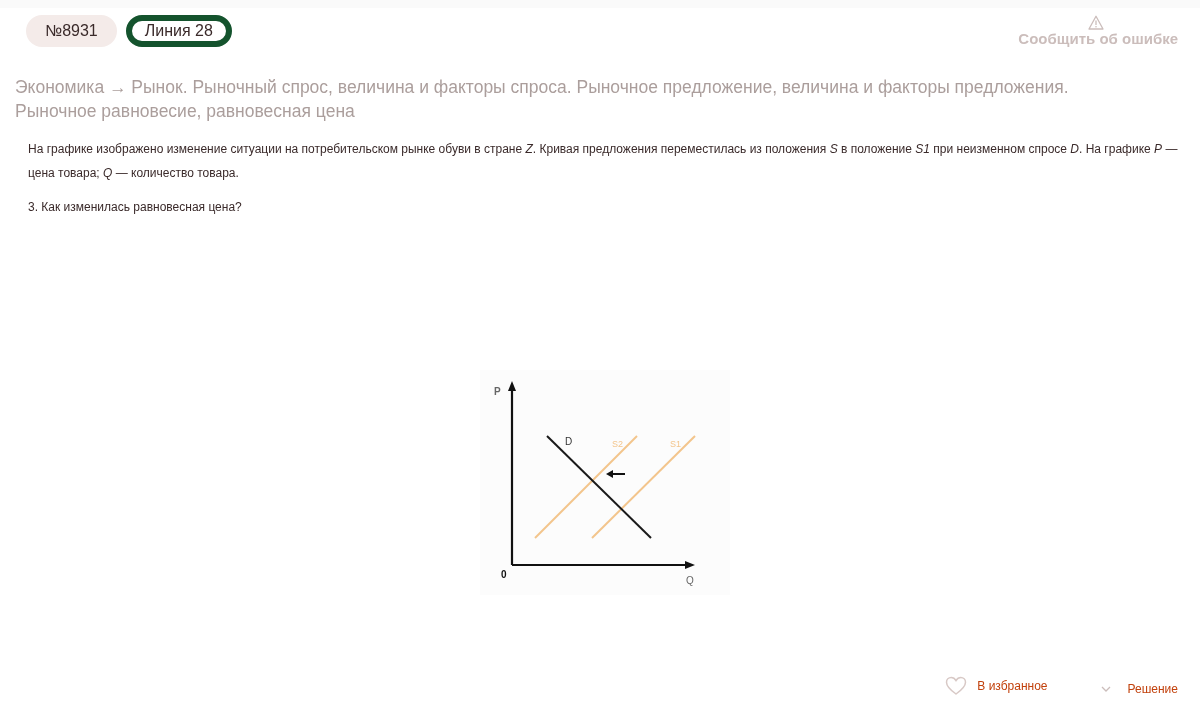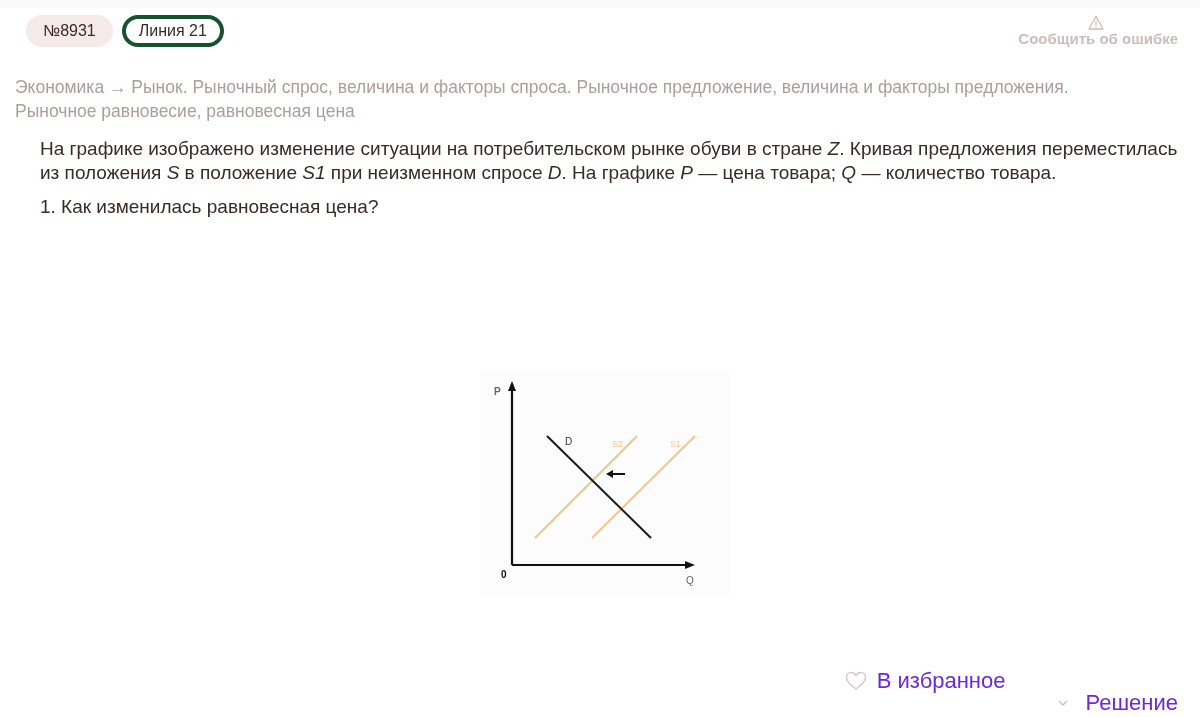--- a/index.html
+++ b/index.html
@@ -16,75 +16,75 @@
       background: #fafafa;
     }
     .header {
       position: absolute; left: 26px; top: 15px; right: 22px; height: 32px;
       display: flex; align-items: center;
     }
     .badge {
       height: 32px; border-radius: 16px; padding: 0 13px;
       display: flex; align-items: center;
       font-size: 16px; color: #3a2a2a; margin-right: 9px;
-      border: 4px solid #14532d; background: #fff;
+      border: 6px solid #14532d; background: #fff;
       white-space: nowrap;
     }
     .badge.filled { background: #f4ebe9; border-color: #f4ebe9; }
     .report {
       margin-left: auto; display: flex; align-items: center;
       color: #cbbdbb; font-size: 15px; font-weight: bold; cursor: pointer; flex-direction: column;
     }
     .report svg { margin-right: 5px; }
     .topics {
       position: absolute; left: 15px; top: 75px; width: 1100px;
       font-size: 17.5px; line-height: 24px; color: #ab9e9c;
     }
     .task {
-      position: absolute; left: 40px; top: 137px; width: 1150px;
-      font-size: 19px; line-height: 24px; color: #3a2a2a;
+      position: absolute; left: 28px; top: 137px; width: 1150px;
+      font-size: 12px; line-height: 24px; color: #3a2a2a;
     }
     .task p { margin-bottom: 10px; }
     .task i { font-style: italic; }
     .figure {
       position: absolute; left: 480px; top: 370px; width: 250px; height: 225px;
       background: #fcfcfc;
     }
     .footer {
       position: absolute; right: 22px; top: 666px; height: 30px;
-      display: flex; align-items: center; font-size: 22px; color: #6d28d9;
+      display: flex; align-items: flex-end; font-size: 12px; color: #c2410c;
     }
     .fav { display: flex; align-items: center; cursor: pointer; margin-right: 52px; }
     .fav svg { margin-right: 10px; }
     .sol { display: flex; align-items: center; cursor: pointer; margin-top: 43px; }
     .sol svg { margin-right: 16px; }
   </style>
 </head>
 <body>
 
 <div class="topstrip"></div>
 
 <div class="header">
   <div class="badge filled">№8931</div>
-  <div class="badge">Линия 21</div>
+  <div class="badge">Линия 28</div>
   <div class="report">
     <svg width="16" height="15" viewBox="0 0 16 15">
       <path d="M8 1.2 L15 14 H1 Z" fill="none" stroke="#cbbdbb" stroke-width="1.3" stroke-linejoin="round"></path>
       <line x1="8" y1="5.5" x2="8" y2="10" stroke="#cbbdbb" stroke-width="1.3"></line>
       <circle cx="8" cy="11.8" r="0.8" fill="#cbbdbb"></circle>
     </svg>
     <span>Сообщить об ошибке</span>
   </div>
 </div>
 
 <div class="topics">Экономика → Рынок. Рыночный спрос, величина и факторы спроса. Рыночное предложение, величина и факторы предложения. Рыночное равновесие, равновесная цена</div>
 
 <div class="task">
   <p><span>На графике изображено изменение ситуации на потребительском рынке обуви в стране </span><i>Z</i><span>. Кривая предложения переместилась из положения </span><i>S</i><span> в положение </span><i>S1</i><span> при неизменном спросе </span><i>D</i><span>. На графике </span><i>P</i><span> — цена товара; </span><i>Q</i><span> — количество товара.</span></p>
-  <p>1. Как изменилась равновесная цена?</p>
+  <p>3. Как изменилась равновесная цена?</p>
 </div>
 
 <div class="figure">
   <svg width="250" height="225" viewBox="0 0 250 225">
 
     <line x1="32" y1="195" x2="32" y2="18" stroke="#111" stroke-width="2.2"></line>
     <polygon points="32,11 28,21 36,21" fill="#111"></polygon>
     <line x1="32" y1="195" x2="208" y2="195" stroke="#111" stroke-width="2.2"></line>
     <polygon points="215,195 205,191 205,199" fill="#111"></polygon>
     <text x="14" y="25" font-size="10" font-weight="bold" fill="#666" font-family="Liberation Sans, sans-serif">P</text>

